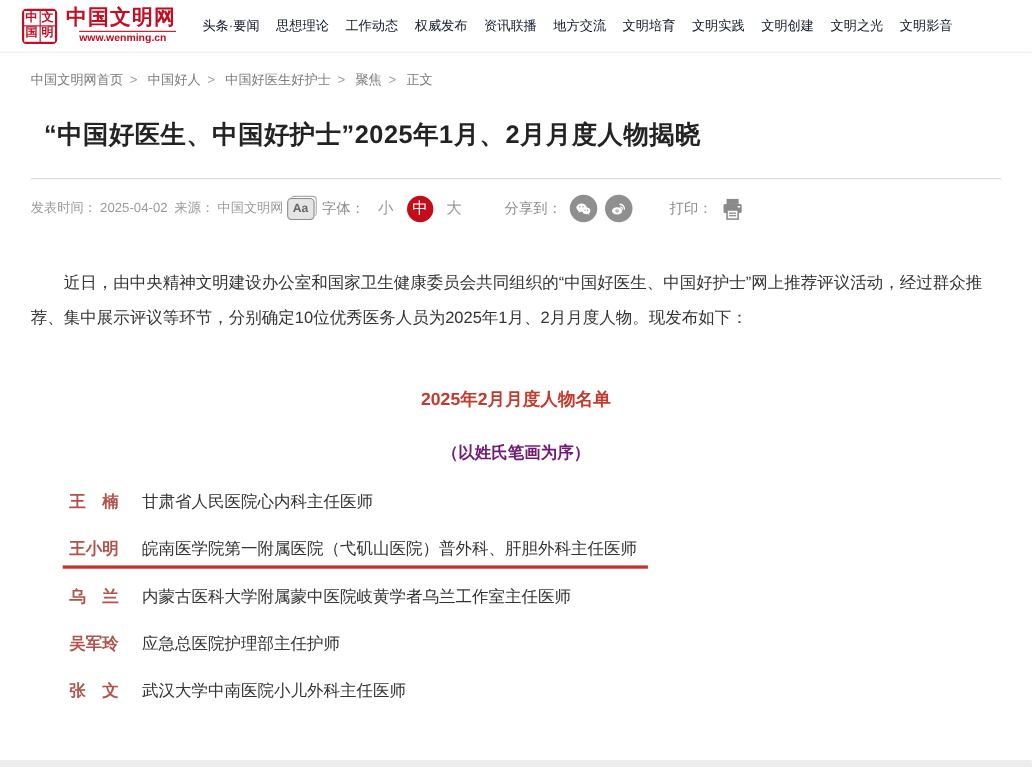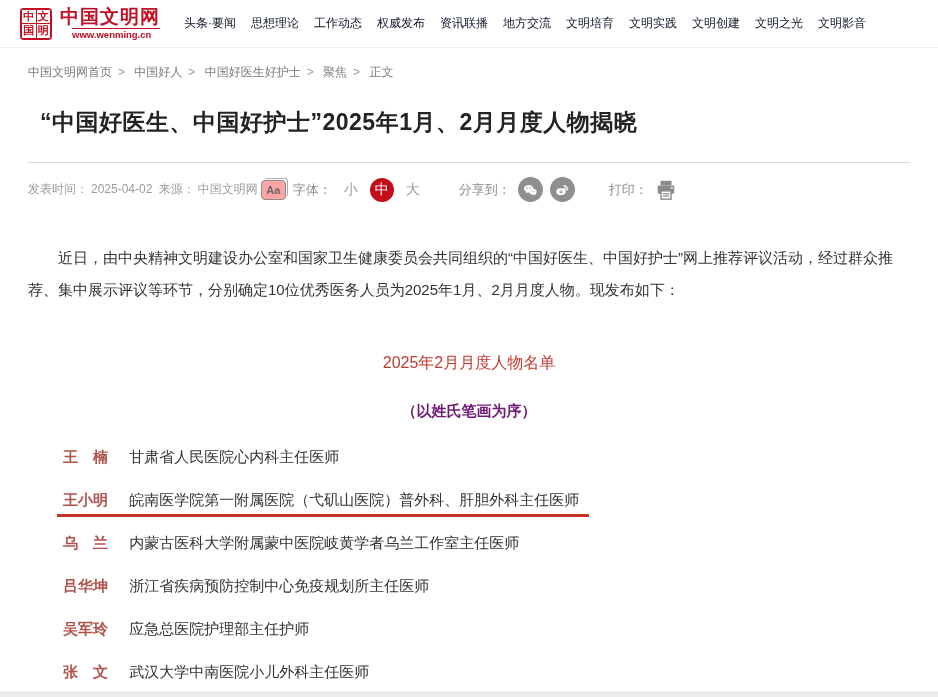--- a/index.html
+++ b/index.html
@@ -24,28 +24,28 @@
   .crumb .sep { margin:0 6px; color:#9a9a9a; }
   .crumb:last-child .sep { display:none; }
   
   .article-title { text-align:left; font-size:23px; color:#232323; margin:26px 40px 0; font-weight:bold; letter-spacing:0.5px; }
   .divider { border:none; border-top:1px solid #d9d9d9; margin:24px 28px 0; }
   .meta-row { display:flex; justify-content:flex-start; align-items:center; padding:14px 28px 0; }
   .meta-left { font-size:12px; color:#9b9b9b; }
   .meta-left span { margin-right:3px; }
   .meta-tools { display:flex; align-items:center; gap:34px; }
   .tool-group { display:flex; align-items:center; gap:7px; font-size:13px; color:#8c8c8c; }
-  .aa-icon { display:inline-flex; align-items:center; justify-content:center; width:25px; height:20px; border:1px solid #8c8c8c; border-radius:4px; font-size:11px; font-weight:bold; color:#666; background:#fca5a5; box-shadow:2px -2px 0 -1px #fff, 2.5px -2.5px 0 -0.5px #adadad; }
+  .aa-icon { display:inline-flex; align-items:center; justify-content:center; width:25px; height:20px; border:1px solid #8c8c8c; border-radius:4px; font-size:11px; font-weight:bold; color:#666; background:#e5e5e5; box-shadow:2px -2px 0 -1px #fff, 2.5px -2.5px 0 -0.5px #adadad; }
   .size-btn { cursor:pointer; color:#9a9a9a; font-size:14px; width:24px; height:24px; display:inline-flex; align-items:center; justify-content:center; }
   .size-btn.selected { background:#c50d19; color:#fff; border-radius:50%; }
   .share-icon { width:25px; height:25px; border-radius:50%; background:#8f8f8f; display:inline-flex; align-items:center; justify-content:center; cursor:pointer; }
   .print-btn { cursor:pointer; display:inline-flex; }
   
   .lead { margin:40px 28px 0; font-size:15px; line-height:2.1; color:#333; text-indent:2em; }
-  .list-title    { margin:48px 0 0; text-align:center; color:#c23b2e; font-size:16px; font-weight:normal; }
+  .list-title    { margin:48px 0 0; text-align:center; color:#c23b2e; font-size:16px; font-weight:bold; }
   .list-subtitle { margin:28px 0 0; text-align:center; color:#701a75; font-size:15px; font-weight:bold; }
   .people { margin:25px 0 0 63px; }
   .person-row { position:relative; height:21px; margin-bottom:22px; font-size:15px; line-height:21px; white-space:nowrap; }
   .person-name { color:#b1534a; font-weight:bold; display:inline-block; min-width:46px; }
   .person-desc { color:#333; margin-left:16px; }
   .hl { position:absolute; left:-6px; top:25px; width:532px; height:3px; background:#c23527; }
   .bottom-strip { position:absolute; bottom:0; left:0; width:938px; height:6px; background:#ececec; }
 </style>
 </head>
 <body>
@@ -178,25 +178,20 @@
       <span class="person-desc">皖南医学院第一附属医院（弋矶山医院）普外科、肝胆外科主任医师</span>
       <div class="hl"></div>
     </div>
 
     <div class="person-row">
       <span class="person-name">乌　兰</span>
       <span class="person-desc">内蒙古医科大学附属蒙中医院岐黄学者乌兰工作室主任医师</span>
       
     </div>
 
-    <div class="person-row">
-      <span class="person-name">吕华坤</span>
-      <span class="person-desc">浙江省疾病预防控制中心免疫规划所主任医师</span>
-      
-    </div>
 
     <div class="person-row">
       <span class="person-name">吴军玲</span>
       <span class="person-desc">应急总医院护理部主任护师</span>
       
     </div>
 
     <div class="person-row">
       <span class="person-name">张　文</span>
       <span class="person-desc">武汉大学中南医院小儿外科主任医师</span>

